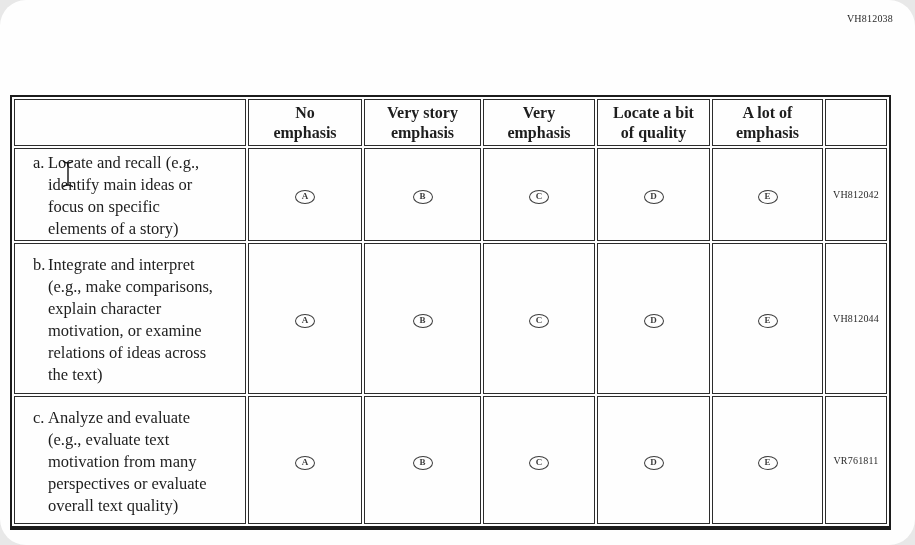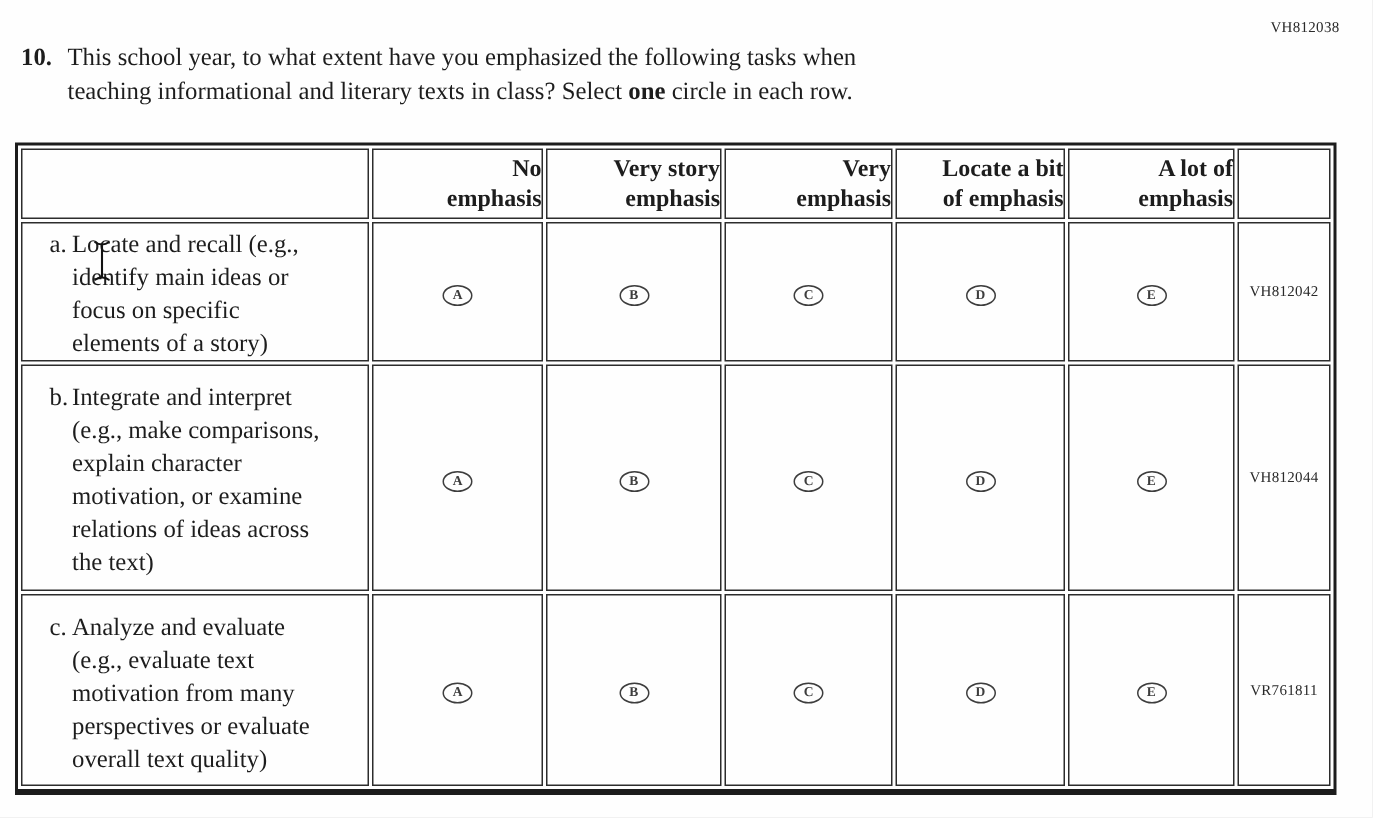--- a/index.html
+++ b/index.html
@@ -6,20 +6,21 @@
   html, body { background: #e8e8e8; }
   .page {
     position: relative;
     width: 915px;
     height: 545px;
     background: #fefefe;
     font-family: "Liberation Serif", "DejaVu Serif", serif;
     color: #1d1d1d;
     overflow: hidden;
     margin: 0 auto;
+    border-radius: 26px;
   }
   .top-code {
     position: absolute;
     top: 13px;
     right: 22px;
     font-size: 10px;
     letter-spacing: 0.2px;
     color: #2a2a2a;
   }
   .question {
@@ -51,21 +52,21 @@
   }
   table.grid th, table.grid td {
     border: 1px solid #2c2c2c;
     background: #fefefe;
     vertical-align: middle;
   }
   th.colhead {
     font-size: 16px;
     line-height: 20px;
     font-weight: bold;
-    text-align: right;
+    text-align: center;
     height: 47px;
     padding: 2px 0;
   }
   td.rowlabel {
     vertical-align: top;
     padding: 3px 4px 0 6px;
   }
   .rl-wrap { display: flex; }
   .rl-letter {
     flex: 0 0 27px;
@@ -108,27 +109,20 @@
     pointer-events: none;
   }
 </style>
 </head>
 <body>
 
 <div class="page">
 
   <div class="top-code">VH812038</div>
 
-  <div class="question">
-    <span class="qnum">10.</span>
-    <div class="qtext">
-      <span>This school year, to what extent have you emphasized the following tasks when</span><br>
-      <span>teaching informational and literary texts in class? Select </span><b>one</b><span> circle in each row.</span>
-    </div>
-  </div>
 
   <table class="grid">
     <colgroup>
       <col style="width:232px">
       <col style="width:114px">
       <col style="width:117px">
       <col style="width:112px">
       <col style="width:113px">
       <col style="width:111px">
       <col style="width:62px">
@@ -143,21 +137,21 @@
       <th class="colhead">
         <div>Very story</div>
         <div>emphasis</div>
       </th>
       <th class="colhead">
         <div>Very</div>
         <div>emphasis</div>
       </th>
       <th class="colhead">
         <div>Locate a bit</div>
-        <div>of emphasis</div>
+        <div>of quality</div>
       </th>
       <th class="colhead">
         <div>A lot of</div>
         <div>emphasis</div>
       </th>
       <th class="colhead"></th>
     </tr>
 
     <tr style="height:88px">
       <td class="rowlabel">

